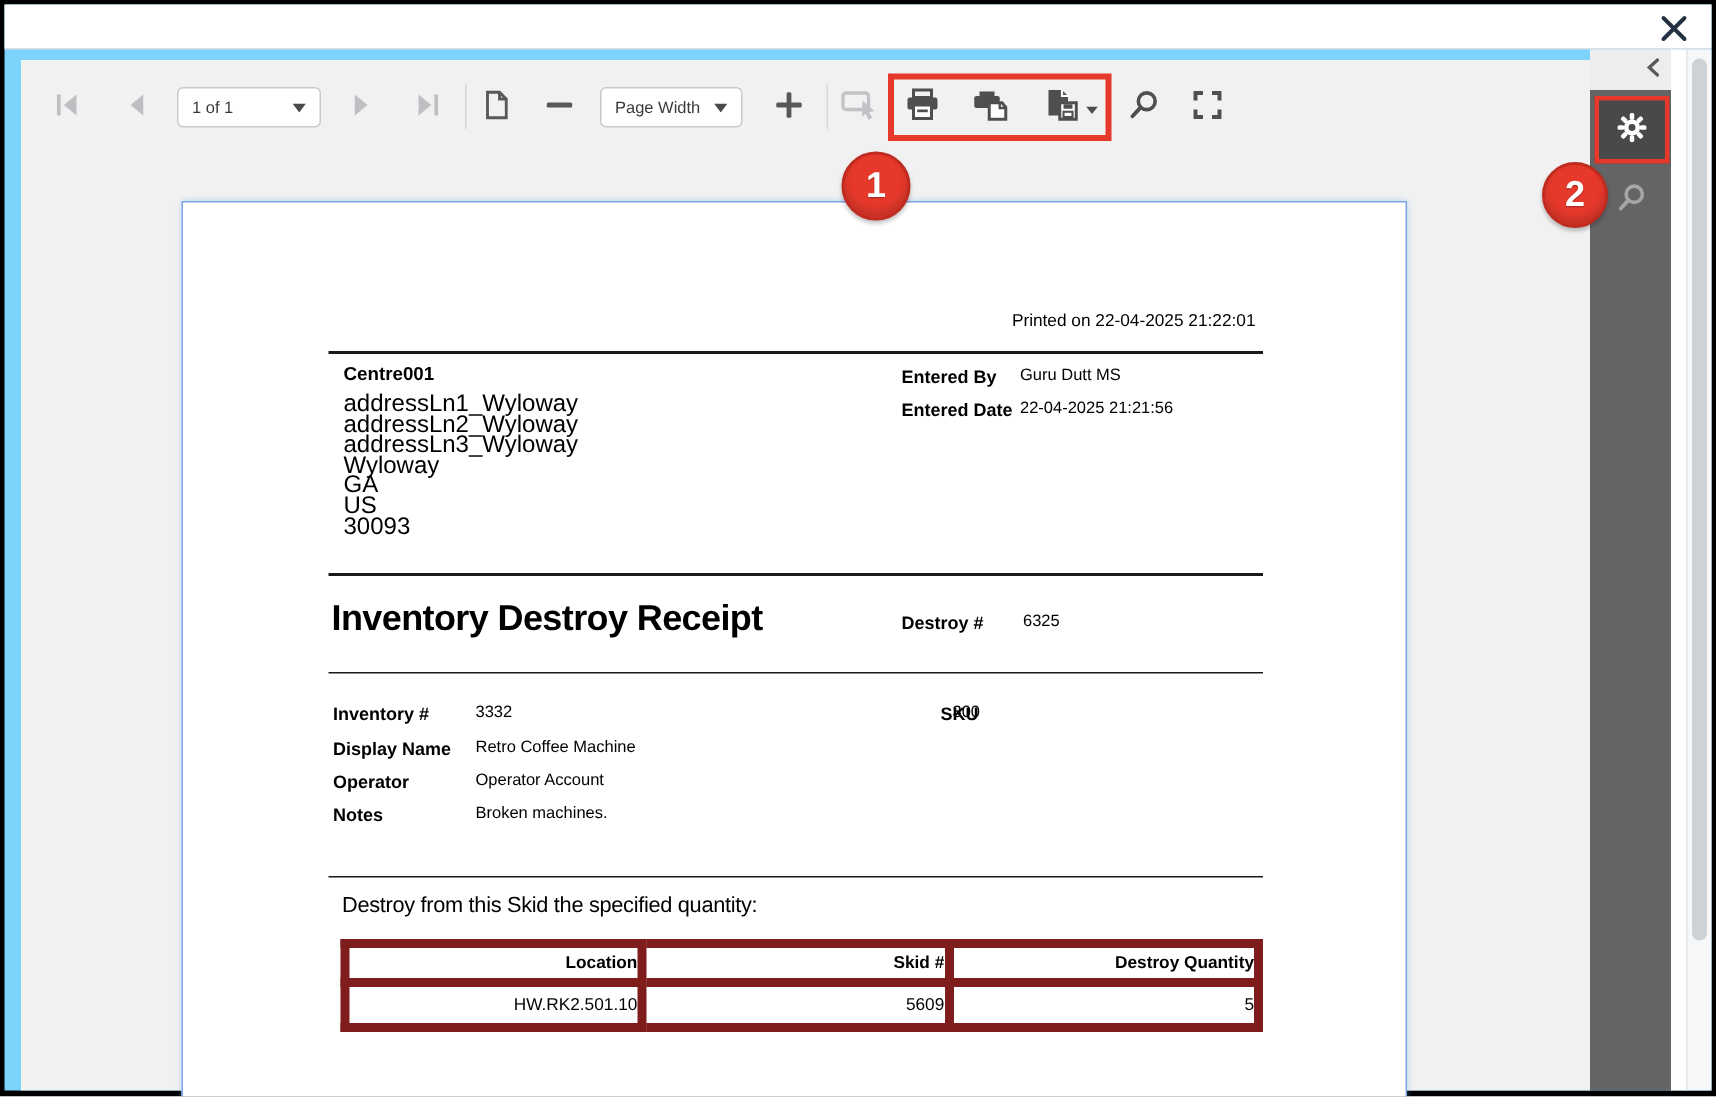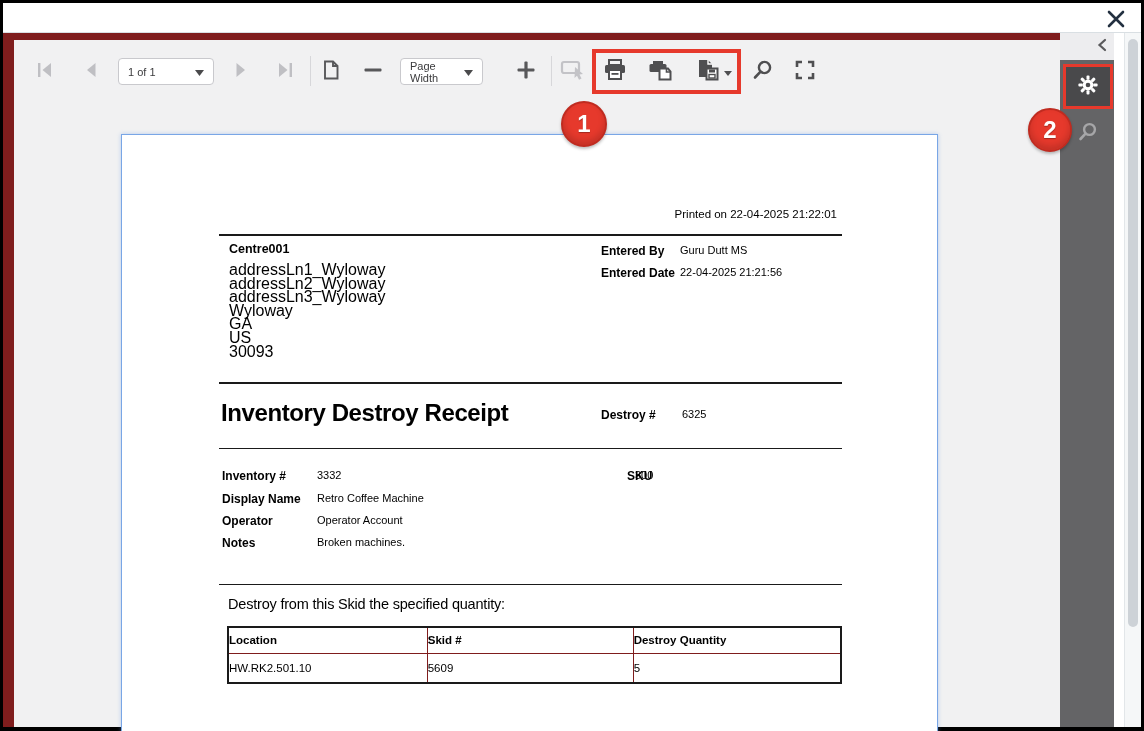--- a/index.html
+++ b/index.html
@@ -1,18 +1,18 @@
 <!DOCTYPE html>
 <html><head>
 <meta charset="utf-8">
 <style>
   * { margin:0; padding:0; box-sizing:border-box; }
   html,body { width:1144px; height:731px; background:#fff; font-family:"Liberation Sans", sans-serif; }
   .app { position:relative; width:1144px; height:731px; background:#000; overflow:hidden; }
-  .frame { position:absolute; left:3px; top:3px; right:3px; bottom:4px; background:#7f1d1d; }
+  .frame { position:absolute; left:3px; top:3px; right:3px; bottom:4px; background:#7dd3fc; }
 
   
   .titlebar { position:absolute; left:0; top:0; right:0; height:29px; background:#fff; }
   .close-btn { position:absolute; right:12px; top:4px; width:26px; height:26px; border:none; background:transparent; cursor:pointer; }
   .titlebar-divider { position:absolute; left:0; top:29px; right:0; height:1px; background:#d9dfe3; }
 
   
   .viewer-panel { position:absolute; left:11px; top:37px; width:1046px; bottom:0; background:#f1f1f2; }
 
   .toolbar { position:absolute; left:0; top:0; right:0; height:62px; }
@@ -29,21 +29,21 @@
   .rule { position:absolute; left:97px; width:623px; background:#1a1a1a; }
   .rule.thick { height:2px; }
   .rule.thin { height:1px; }
   .centre-name { position:absolute; left:107px; top:107px; font-size:12.5px; font-weight:bold; }
   .addr { position:absolute; left:107px; top:128px; font-size:16px; line-height:13.6px; }
   .fld-label { position:absolute; font-weight:bold; font-size:12px; }
   .fld-value { position:absolute; font-size:11px; }
   .doc-title { position:absolute; left:99px; top:264px; font-size:24px; font-weight:bold; letter-spacing:-0.4px; }
   .section-title { position:absolute; left:106px; top:461px; font-size:14.5px; letter-spacing:-0.2px; }
   table.destroy { position:absolute; left:105px; top:491px; width:615px; border-collapse:collapse; border:2px solid #1a1a1a; table-layout:fixed; }
-  table.destroy th, table.destroy td { border:1px solid #7f1d1d; text-align:left; font-size:11.5px; }
+  table.destroy th, table.destroy td { border:6px solid #7f1d1d; text-align:right; font-size:11.5px; }
   table.destroy th { font-weight:bold; height:26px; }
   table.destroy td { height:30px; }
 
   
   .sidebar { position:absolute; left:1057px; top:30px; width:57px; bottom:0; }
   .sidebar-header { position:absolute; left:0; top:0; right:0; height:27px; background:#ededef; display:flex; align-items:center; justify-content:flex-end; padding-right:9px; }
   .sidebar-bar { position:absolute; left:0; top:27px; right:0; bottom:0; background:#646466; }
   .gear-btn { position:absolute; left:3px; top:31px; width:50px; height:45px; background:#49494b; border:3px solid #e6392c; display:flex; align-items:center; justify-content:center; cursor:pointer; padding:0; }
   .side-search-btn { position:absolute; left:12px; top:84px; width:32px; height:32px; background:transparent; border:none; display:flex; align-items:center; justify-content:center; cursor:pointer; }
 
@@ -132,21 +132,21 @@
         </button>
 
         <button class="tb" style="left:342px">
           <span>
             <svg width="22" height="22" viewBox="0 0 22 22">
                 <rect x="2.5" y="9.4" width="17" height="3.2" rx="1" fill="#58585a"></rect>
               </svg>
           </span>
         </button>
 
-        <div class="dd" style="left:386px; width:83px">
+        <div class="dd" style="left:386px; width:95px">
           <span>Page Width</span>
           <span class="caret">
             <svg width="9" height="6" viewBox="0 0 9 6">
                 <path d="M0 0 L9 0 L4.5 6 Z" fill="#4a4a4c"></path>
               </svg>
           </span>
         </div>
 
         <button class="tb" style="left:495px">
           <span>

